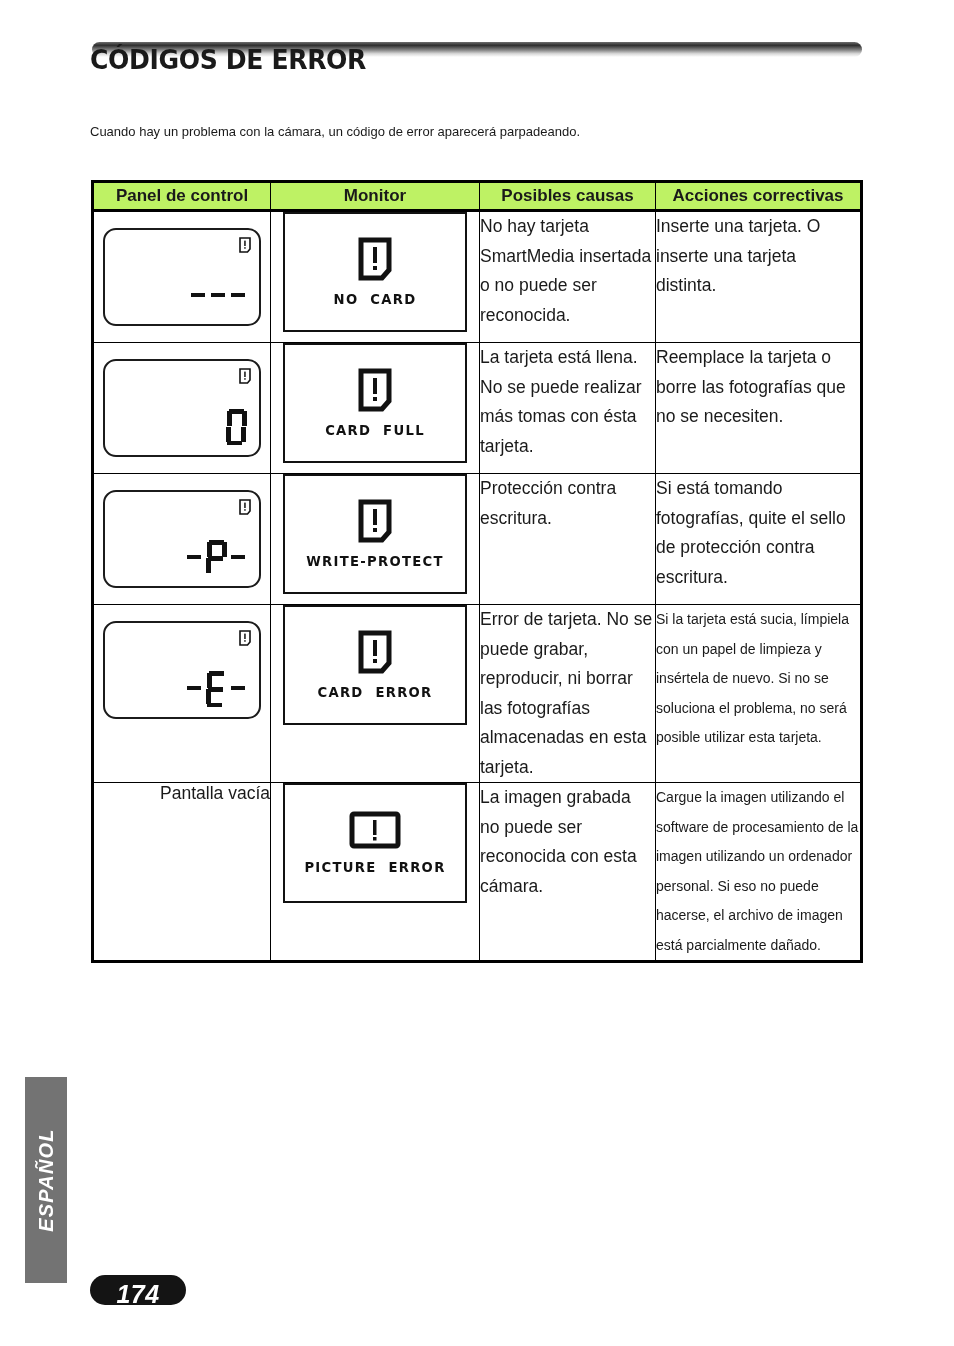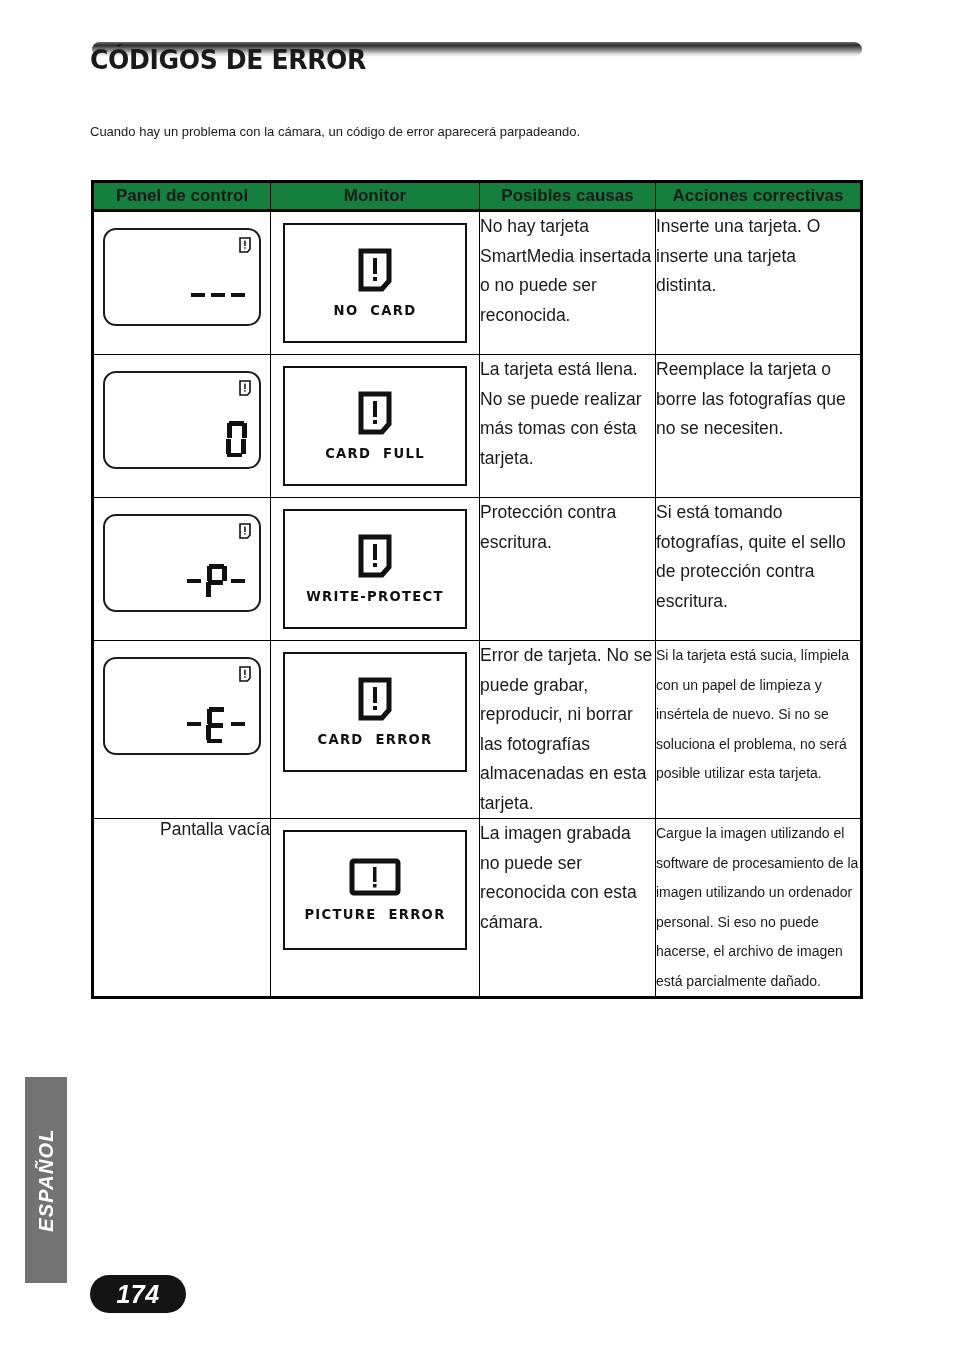--- a/index.html
+++ b/index.html
@@ -62,21 +62,21 @@
   }
   #error-table td, #error-table th {
     border: 1px solid #000;
     vertical-align: top;
     padding: 0;
   }
   #error-table {
     border: 3px solid #000;
   }
   .th-cell {
-    background: #15803d;
+    background: #bef264;
     text-align: center;
     font-size: 17px;
     font-weight: bold;
     line-height: 26px;
     padding: 10px 4px 12px 4px;
     vertical-align: middle;
     border-bottom: 3px solid #000 !important;
   }
   .col-panel { width: 178px; }
   .col-monitor { width: 209px; }
@@ -156,21 +156,21 @@
     margin: 0 2px;
     align-self: center;
     position: relative;
     top: -1px;
   }
 
   
   .monitor {
     width: 184px;
     height: 120px;
-    margin: 11px auto;
+    margin: 0 auto;
     border: 2.5px solid #111;
     background: #fff;
     box-sizing: border-box;
     display: flex;
     flex-direction: column;
     align-items: center;
     justify-content: center;
   }
   .monitor-caption {
     font-size: 13.2px;
@@ -210,21 +210,21 @@
     transform-origin: left top;
     white-space: nowrap;
   }
 
   
   #page-number-pill {
     position: absolute;
     left: 90px;
     top: 1275px;
     width: 96px;
-    height: 38px;
+    height: 30px;
     border-radius: 19px;
     background: #141414;
     color: #ffffff;
     font-size: 25px;
     font-weight: bold;
     font-style: italic;
     text-align: center;
     line-height: 38px;
     letter-spacing: 0.5px;
   }

